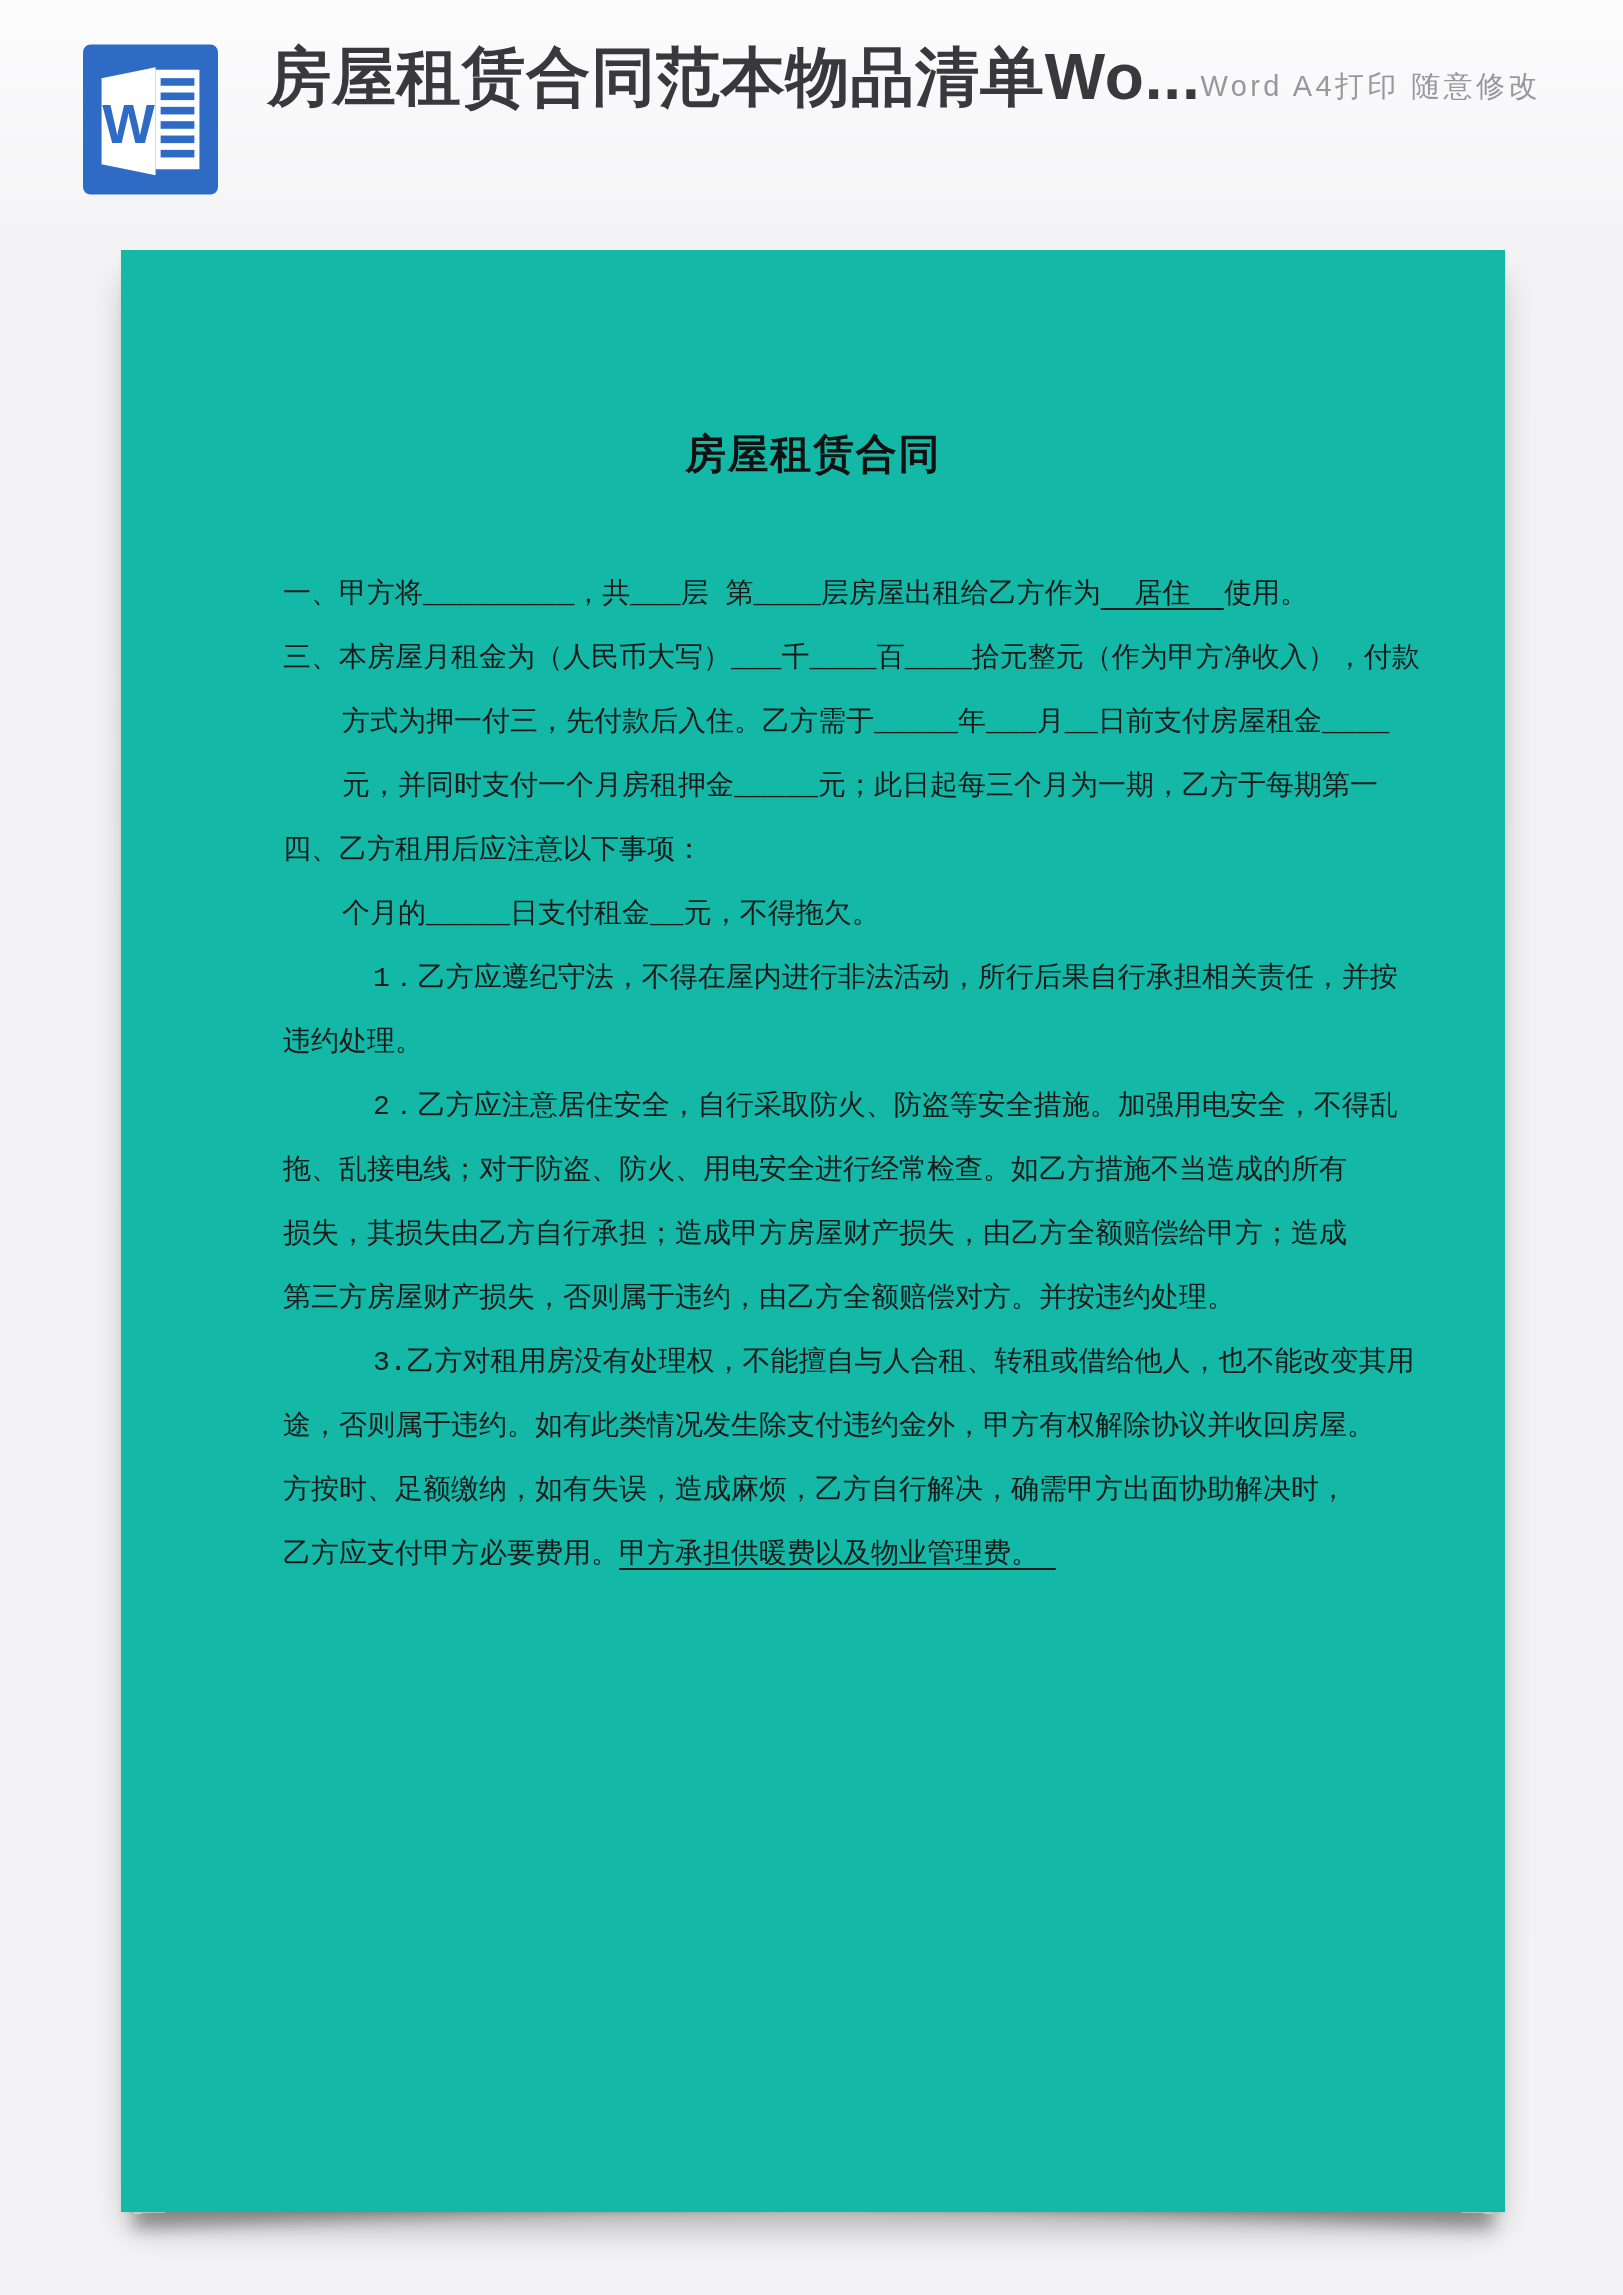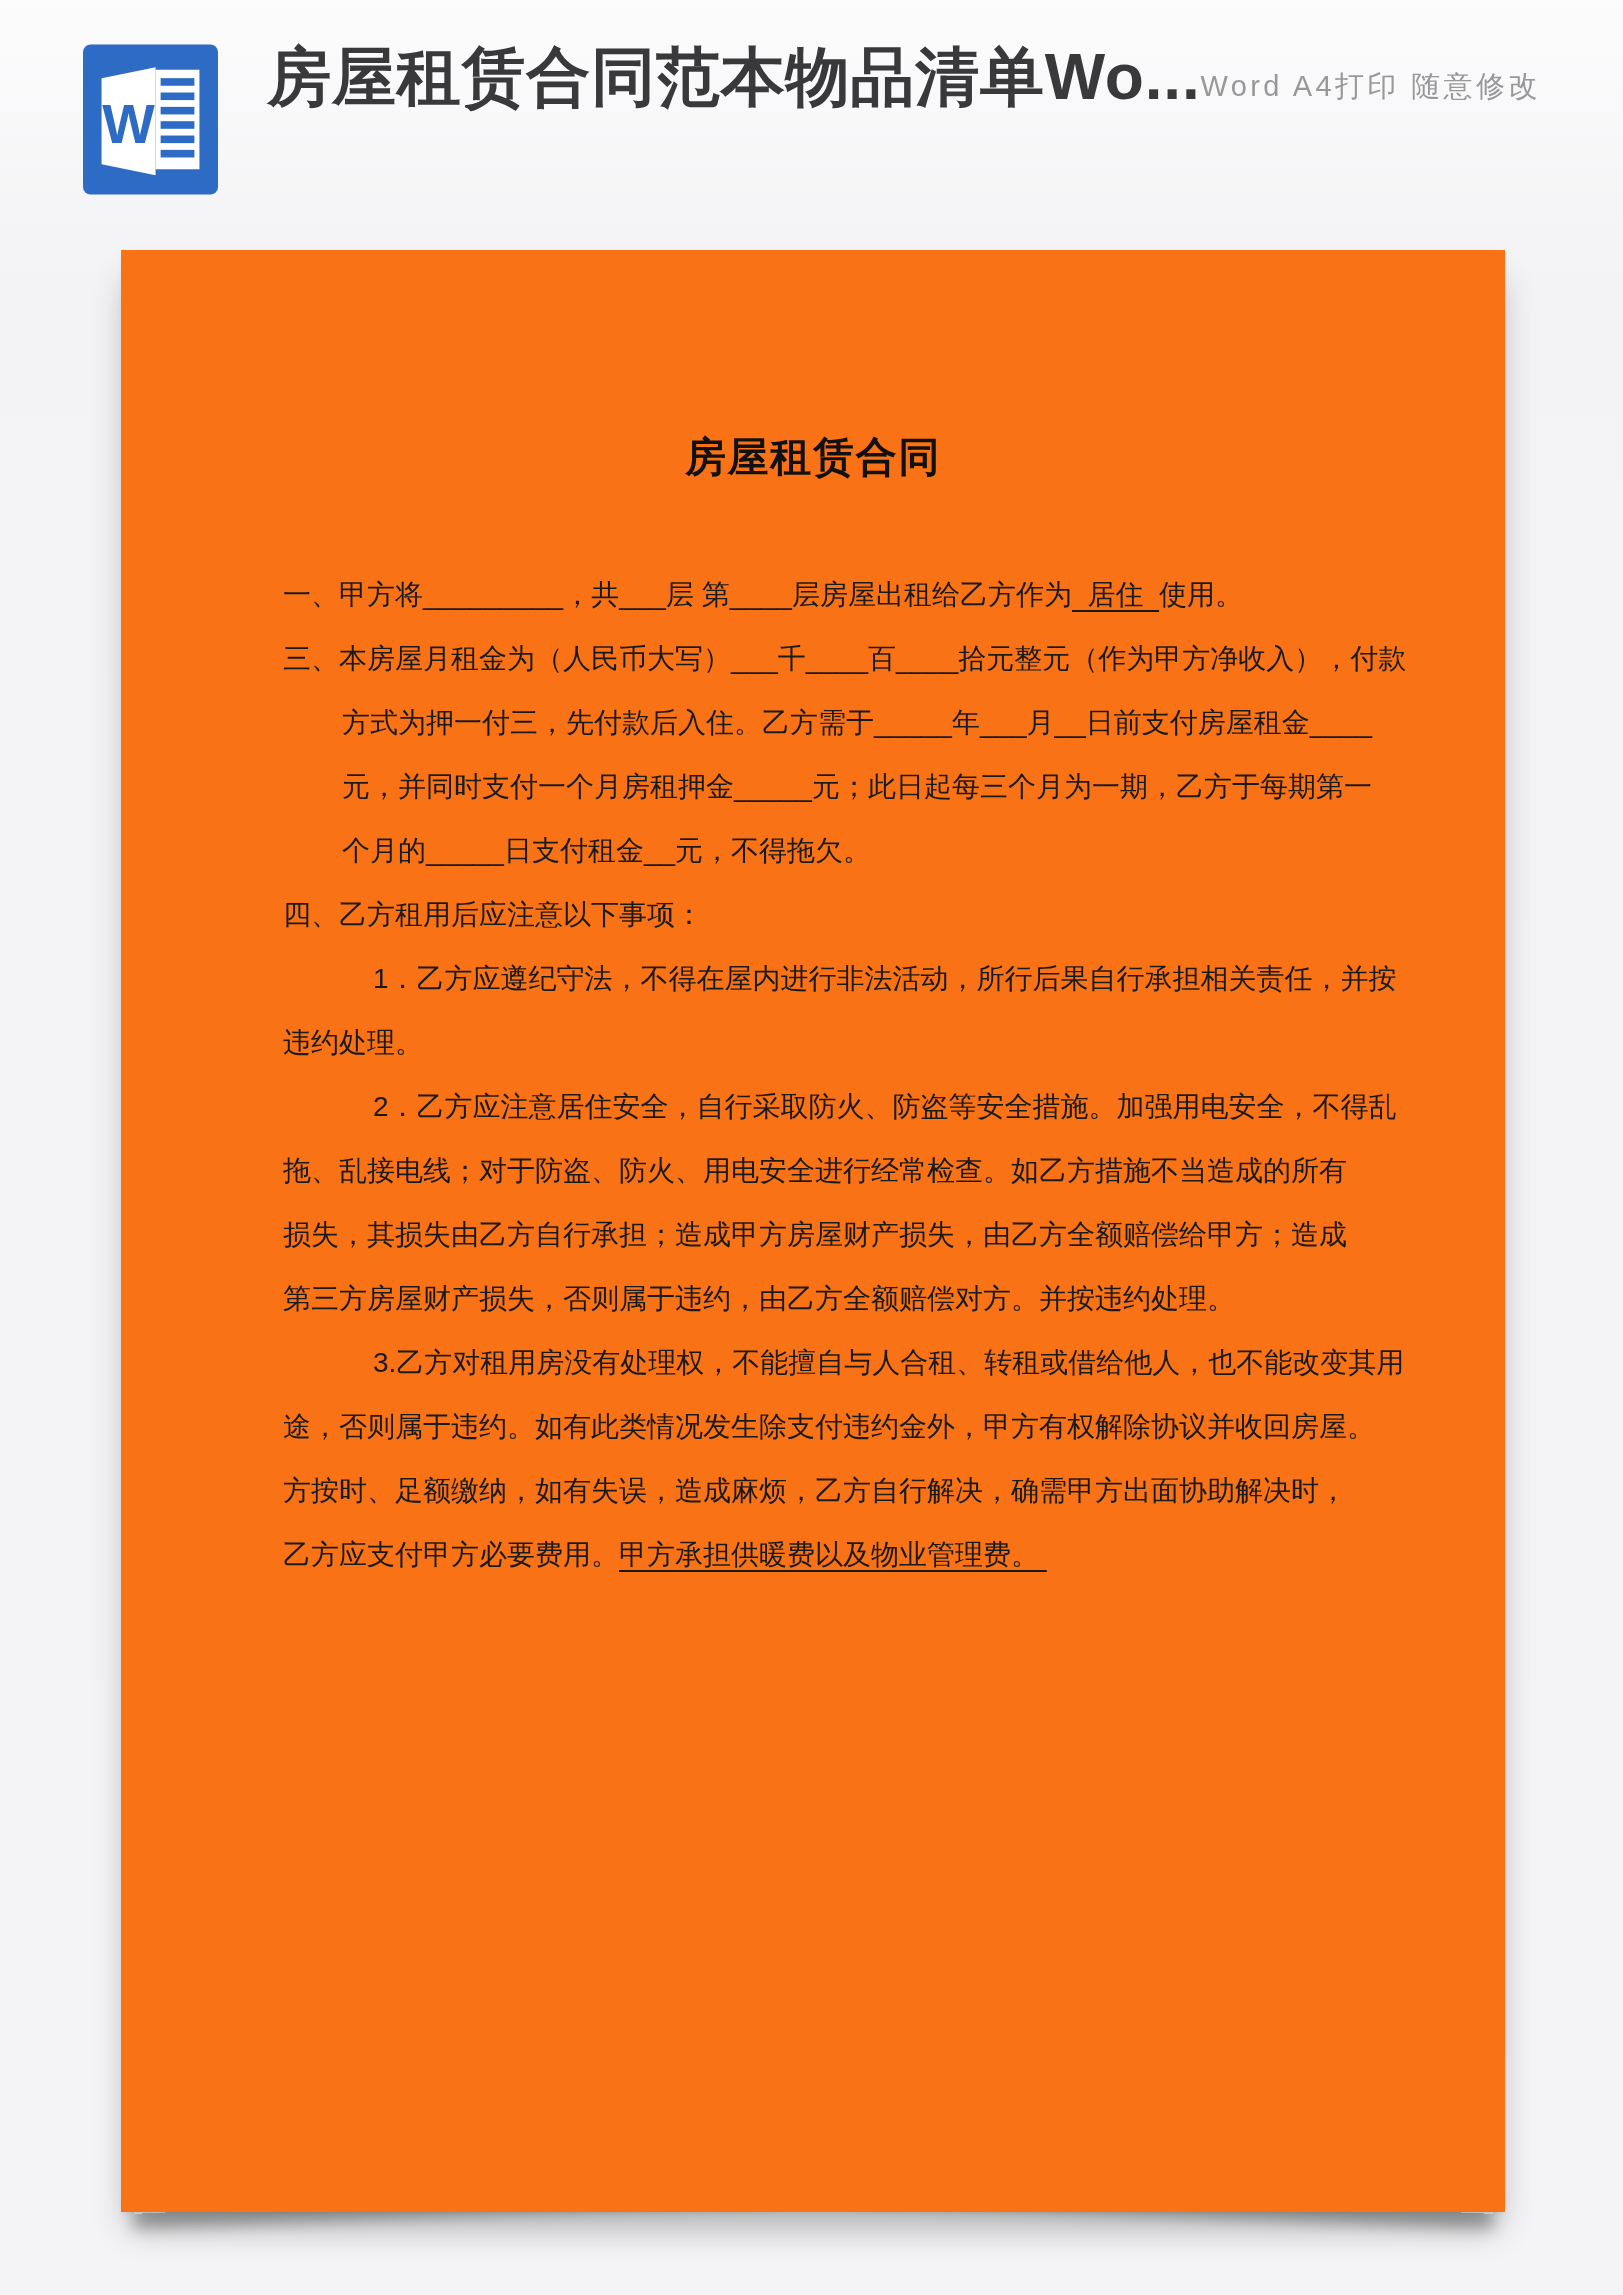--- a/index.html
+++ b/index.html
@@ -18,22 +18,23 @@
   .header-title{
     font-size:64px;font-weight:600;color:#39393c;line-height:1.05;
     white-space:nowrap;letter-spacing:0.8px;
   }
   .header-subtitle{
     margin-top:18.6px;font-size:29px;color:#98989b;letter-spacing:3.4px;white-space:nowrap;
   }
   
   .page{
     position:absolute;left:121px;top:250px;width:1384px;height:1962px;
-    background:#f97316;
+    background:#14b8a6;
     box-shadow:0 1.7px 3.4px rgba(0,0,0,.05), 0 22px 34px -8.5px rgba(0,0,0,.30);
+    font-family:Liberation Mono, monospace;
   }
   .page::before,.page::after{
     content:"";position:absolute;bottom:12px;width:46%;height:24px;z-index:-1;
     box-shadow:0 15px 15px rgba(0,0,0,.28);
   }
   .page::before{left:13.5px;transform:skew(-4deg) rotate(-2.5deg);}
   .page::after{right:13.5px;transform:skew(4deg) rotate(2.5deg);}
   
   .doc{padding-top:175px;color:#1a1a1a;font-size:28px;}
   .doc-title{
@@ -74,22 +75,22 @@
 </div>
 
 <div class="page">
   <div class="doc">
     <div class="doc-title">房屋租赁合同</div>
     <div id="doc-body">
         <div class="line start"><span>一、甲方将</span><span>_________</span><span>，共</span><span>___</span><span>层 第</span><span>____</span><span>层房屋出租给乙方作为</span><span class="u">  居住  </span><span>使用。</span></div>
         <div class="line"><span>三、本房屋月租金为（人民币大写）</span><span>___</span><span>千</span><span>____</span><span>百</span><span>____</span><span>拾元整元（作为甲方净收入），付款</span></div>
         <div class="line i1"><span>方式为押一付三，先付款后入住。乙方需于</span><span>_____</span><span>年</span><span>___</span><span>月</span><span>__</span><span>日前支付房屋租金</span><span>____</span></div>
         <div class="line i1"><span>元，并同时支付一个月房租押金</span><span>_____</span><span>元；此日起每三个月为一期，乙方于每期第一</span></div>
+        <div class="line"><span>四、乙方租用后应注意以下事项：</span></div>
         <div class="line i1"><span>个月的</span><span>_____</span><span>日支付租金</span><span>__</span><span>元，不得拖欠。</span></div>
-        <div class="line"><span>四、乙方租用后应注意以下事项：</span></div>
         <div class="line i2"><span>1．乙方应遵纪守法，不得在屋内进行非法活动，所行后果自行承担相关责任，并按</span></div>
         <div class="line"><span>违约处理。</span></div>
         <div class="line i2"><span>2．乙方应注意居住安全，自行采取防火、防盗等安全措施。加强用电安全，不得乱</span></div>
         <div class="line"><span>拖、乱接电线；对于防盗、防火、用电安全进行经常检查。如乙方措施不当造成的所有</span></div>
         <div class="line"><span>损失，其损失由乙方自行承担；造成甲方房屋财产损失，由乙方全额赔偿给甲方；造成</span></div>
         <div class="line"><span>第三方房屋财产损失，否则属于违约，由乙方全额赔偿对方。并按违约处理。</span></div>
         <div class="line i2"><span>3.乙方对租用房没有处理权，不能擅自与人合租、转租或借给他人，也不能改变其用</span></div>
         <div class="line"><span>途，否则属于违约。如有此类情况发生除支付违约金外，甲方有权解除协议并收回房屋。</span></div>
         <div class="line"><span>方按时、足额缴纳，如有失误，造成麻烦，乙方自行解决，确需甲方出面协助解决时，</span></div>
         <div class="line"><span>乙方应支付甲方必要费用。</span><span class="u">甲方承担供暖费以及物业管理费。 </span></div>

